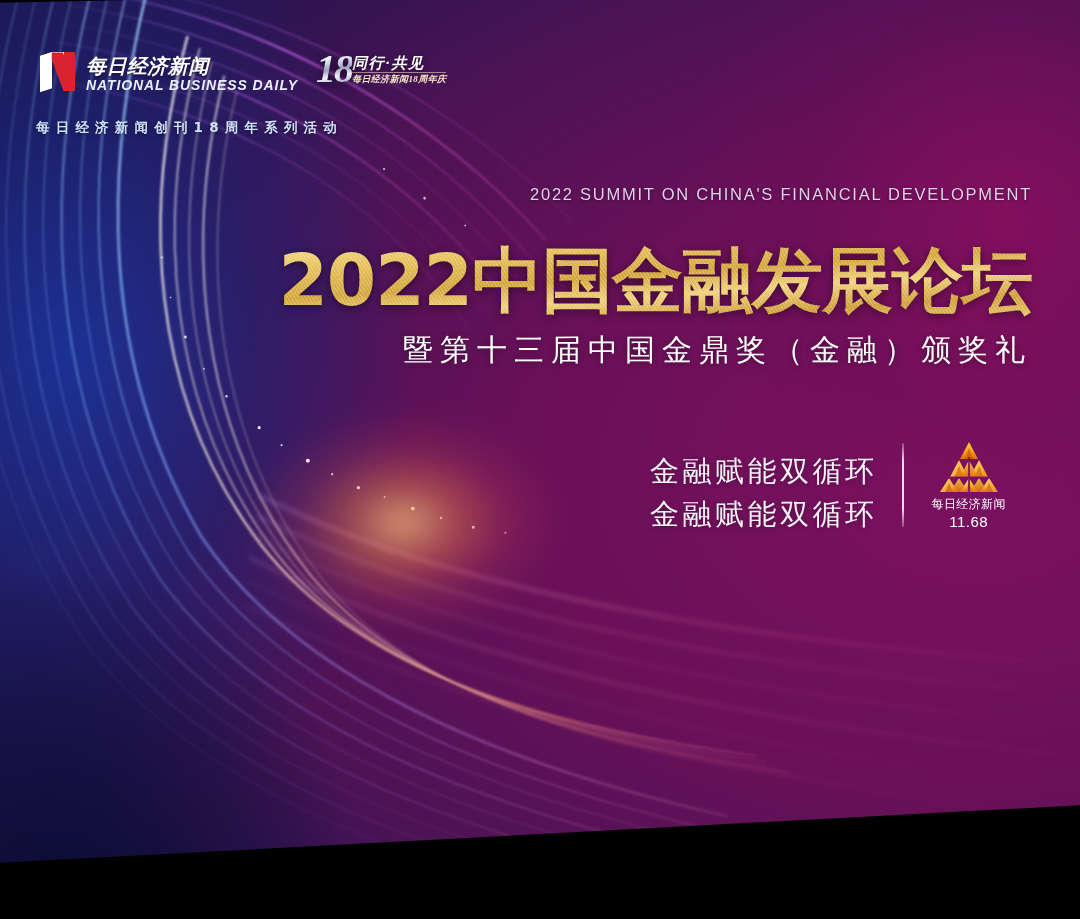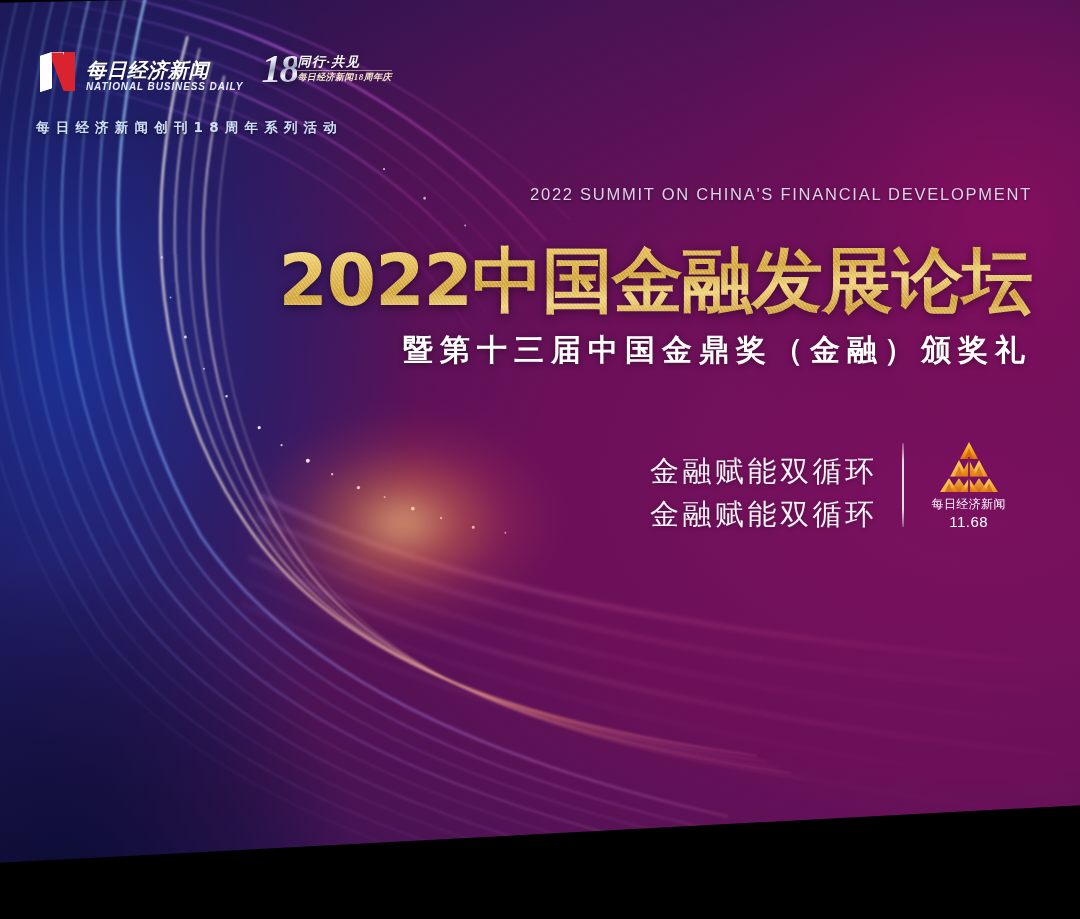--- a/index.html
+++ b/index.html
@@ -83,37 +83,37 @@
   .nbd-logo{ display:flex; align-items:flex-end; gap:9px; }
   .nbd-mark{ width:39px; height:43px; display:block; }
   .nbd-words{ display:flex; flex-direction:column; gap:1px; padding-bottom:1px; }
   .nbd-cn{
     font-family:"DejaVu Sans","Liberation Sans",sans-serif;
     font-size:20px; font-weight:700; font-style:italic;
     color:#fff; letter-spacing:.5px; line-height:1.05;
     text-shadow:0 1px 3px rgba(0,0,0,.5);
   }
   .nbd-en{
-    font-size:10px; font-weight:700; font-style:italic;
+    font-size:14px; font-weight:700; font-style:italic;
     color:#e9eefc; letter-spacing:.9px; line-height:1;
   }
 
   .anniv{ position:relative; display:flex; align-items:flex-start; padding-top:1px;}
   .anniv-18{
     font-family:"Liberation Serif","DejaVu Serif",serif;
     font-size:40px; font-weight:700; font-style:italic;
     line-height:.88; letter-spacing:-2px;
     background:linear-gradient(170deg,#ffffff 0%,#e7eaf4 28%,#9aa2bd 52%,#f2f4fb 70%,#7f88a8 100%);
     -webkit-background-clip:text; background-clip:text; color:transparent;
     filter:drop-shadow(0 2px 4px rgba(0,0,0,.55));
   }
   .anniv-txt{ display:flex; flex-direction:column; gap:2px; padding-top:4px; }
   .anniv-cn{
-    font-family:Liberation Serif, serif;
-    font-size:13px; font-weight:700; font-style:italic; color:#fff;
+    font-family:Liberation Sans, sans-serif;
+    font-size:15px; font-weight:700; font-style:italic; color:#fff;
     letter-spacing:1.5px; line-height:1;
     text-shadow:0 1px 4px rgba(0,0,0,.55);
   }
   .anniv-sub{
     font-family:"Liberation Serif","DejaVu Serif",serif;
     font-size:9px; font-weight:700; font-style:italic;
     color:#f4e6c8; letter-spacing:.4px; line-height:1;
     border-top:1px solid rgba(244,230,200,.55);
     padding-top:2px;
   }
@@ -142,21 +142,21 @@
       repeating-linear-gradient(58deg, rgba(255,255,255,.22) 0px, rgba(255,255,255,.22) 1px, rgba(0,0,0,0) 1px, rgba(0,0,0,0) 3px),
       linear-gradient(176deg,#f6dd8d 0%,#e8c45f 18%,#d3a63c 44%,#efd27c 62%,#cfa03a 82%,#e9c767 100%);
     -webkit-background-clip:text; background-clip:text; color:transparent;
     filter:drop-shadow(0 2px 5px rgba(0,0,0,.45));
     white-space:nowrap;
     margin-top:42px;
   }
   .cn-sub{
     margin-top:16px;
     font-family:"DejaVu Sans","Liberation Sans",sans-serif;
-    font-size:30px; font-weight:700; color:#ffffff;
+    font-size:30px; font-weight:400; color:#ffffff;
     letter-spacing:7px; line-height:1.1;
     text-shadow:0 1px 6px rgba(0,0,0,.45);
     white-space:nowrap;
   }
 
   
   .slogan-block{
     position:absolute; left:650px; top:440px;
     display:flex; align-items:center; gap:0;
   }

